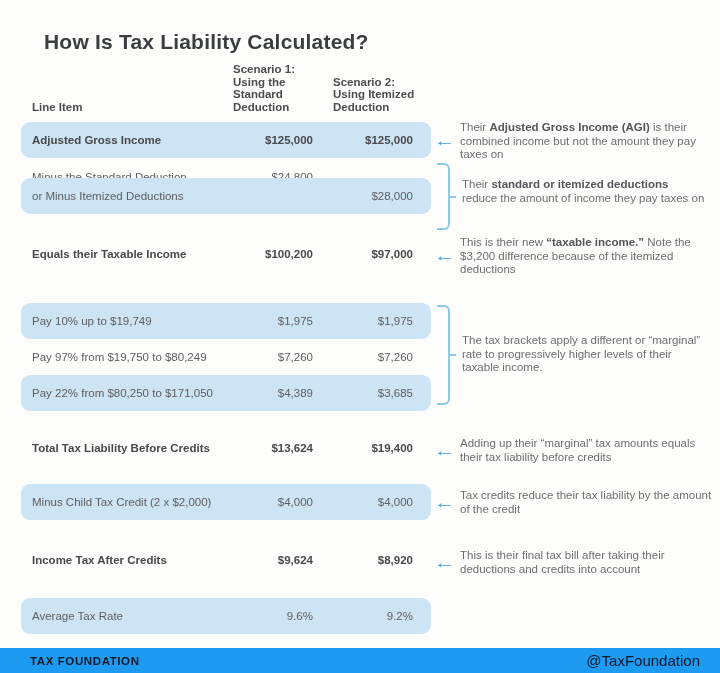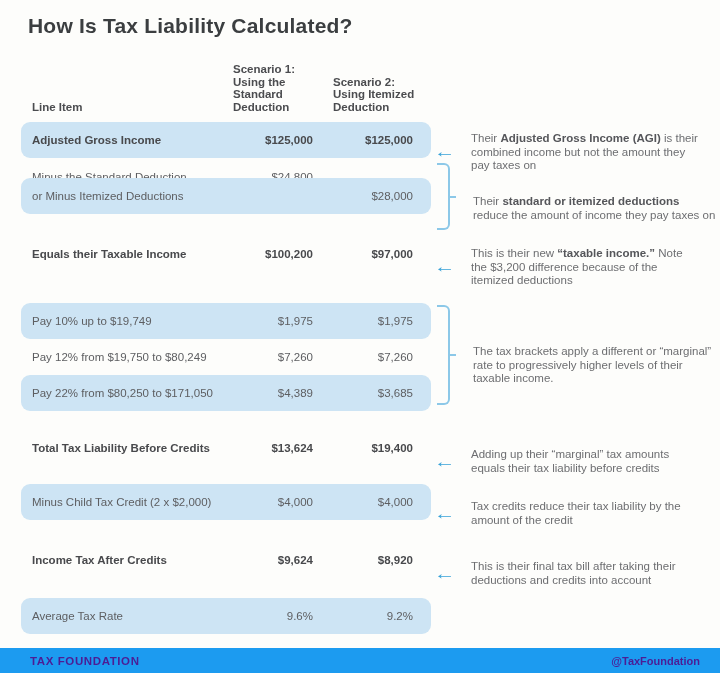--- a/index.html
+++ b/index.html
@@ -1,19 +1,19 @@
 <!DOCTYPE html>
 <html><head>
 <meta charset="utf-8">
 <style>
   html,body { margin:0; padding:0; background:#ffffff; }
   body { font-family:"Liberation Sans", sans-serif; }
   .page { position:relative; width:720px; height:673px; background:#fdfdfb; overflow:hidden; }
 
-  .title { position:absolute; left:28px; top:14px; margin:0; font-size:21px; font-weight:700;
+  .title { position:absolute; left:28px; top:14px; margin:16px; font-size:21px; font-weight:700;
            color:#3b3e40; letter-spacing:0.2px; }
 
   
   .thead { position:absolute; left:21px; top:58px; width:410px; height:60px;
            display:flex; align-items:flex-end; box-sizing:border-box;
            padding:0 18px 5px 11px; font-size:11.5px; font-weight:700;
            color:#4b4c4f; line-height:12.5px; }
   .th-line-item { flex:1; text-align:left; }
   .th-col { width:100px; text-align:left; transform:translateX(20px); }
 
@@ -23,36 +23,36 @@
          padding:0 18px 0 11px; font-size:11.5px; color:#5d5e61;border-radius:9px; }
   .row.hl { background:#cde4f4; }
   .row.b  { font-weight:700; color:#48494c; }
   .row .lbl { flex:1; text-align:left; }
   .row .val { width:100px; text-align:right; }
 
   
   .ann { position:absolute; left:434px; width:278px; display:flex; align-items:center; }
   .arrow { flex:0 0 26px; width:26px; color:#38a2d8; font-size:16px; font-weight:700;
            line-height:1; transform:scaleX(1.35); transform-origin:left center; }
-  .ann-txt { margin:11px; width:244px; font-size:11.5px; line-height:13.5px; color:#6d6e71; }
+  .ann-txt { margin:0; width:244px; font-size:11.5px; line-height:13.5px; color:#6d6e71; }
   .ann-txt b { color:#55565a; }
   .ann .ann-txt { flex:1; width:auto; }
   .ann-txt.abs { position:absolute; left:462px; }
 
   .bracket { position:absolute; left:437px; width:13px; box-sizing:border-box;
              border:2px solid #8cc8e8; border-left:none; border-radius:0 6px 6px 0; }
   .bracket::after { content:""; position:absolute; right:-8px; top:50%; margin-top:-1px;
                     width:8px; height:2px; background:#8cc8e8; }
 
   
   .footer { position:absolute; left:0; top:648px; width:720px; height:25px;
             background:#1c9bf0; display:flex; align-items:center; justify-content:space-between;
-            box-sizing:border-box; padding:0 20px 0 30px; color:#4c1d95; }
+            box-sizing:border-box; padding:0 20px 0 30px; color:#0f172a; }
   .brand { font-size:11.5px; font-weight:700; letter-spacing:0.6px; }
-  .handle { font-size:11px;font-weight:bold; }
+  .handle { font-size:15px; }
 </style>
 </head>
 <body>
 
 <div class="page">
 
   <h1 class="title">How Is Tax Liability Calculated?</h1>
 
   <div class="thead">
     <div class="th-line-item">Line Item</div>
@@ -88,21 +88,21 @@
     <div class="lbl">Equals their Taxable Income</div>
     <div class="val">$100,200</div>
     <div class="val">$97,000</div>
   </div>
   <div class="row hl" style="top:303px">
     <div class="lbl">Pay 10% up to $19,749</div>
     <div class="val">$1,975</div>
     <div class="val">$1,975</div>
   </div>
   <div class="row" style="top:339px">
-    <div class="lbl">Pay 12% from $19,750 to $80,249</div>
+    <div class="lbl">Pay 97% from $19,750 to $80,249</div>
     <div class="val">$7,260</div>
     <div class="val">$7,260</div>
   </div>
   <div class="row hl" style="top:375px">
     <div class="lbl">Pay 22% from $80,250 to $171,050</div>
     <div class="val">$4,389</div>
     <div class="val">$3,685</div>
   </div>
   <div class="row b" style="top:430px">
     <div class="lbl">Total Tax Liability Before Credits</div>
@@ -124,21 +124,21 @@
     <div class="val">9.6%</div>
     <div class="val">9.2%</div>
   </div>
 
   <div class="ann" style="top:121px">
     <span class="arrow">←</span>
     <p class="ann-txt"><span>Their </span><b>Adjusted Gross Income (AGI)</b><span> is their combined income but not the amount they pay taxes on</span></p>
   </div>
 
   <div class="bracket" style="top:163px;height:67px"></div>
-  <p class="ann-txt abs" style="top:184px"><span>Their </span><b>standard or itemized deductions</b><span> reduce the amount of income they pay taxes on</span></p>
+  <p class="ann-txt abs" style="top:178px"><span>Their </span><b>standard or itemized deductions</b><span> reduce the amount of income they pay taxes on</span></p>
 
   <div class="ann" style="top:236px">
     <span class="arrow">←</span>
     <p class="ann-txt"><span>This is their new </span><b>“taxable income.”</b><span> Note the $3,200 difference because of the itemized deductions</span></p>
   </div>
 
   <div class="bracket" style="top:305px;height:100px"></div>
   <p class="ann-txt abs" style="top:334px"><span>The tax brackets apply a different or “marginal” rate to progressively higher levels of their taxable income.</span><b></b><span></span></p>
 
   <div class="ann" style="top:437px">

